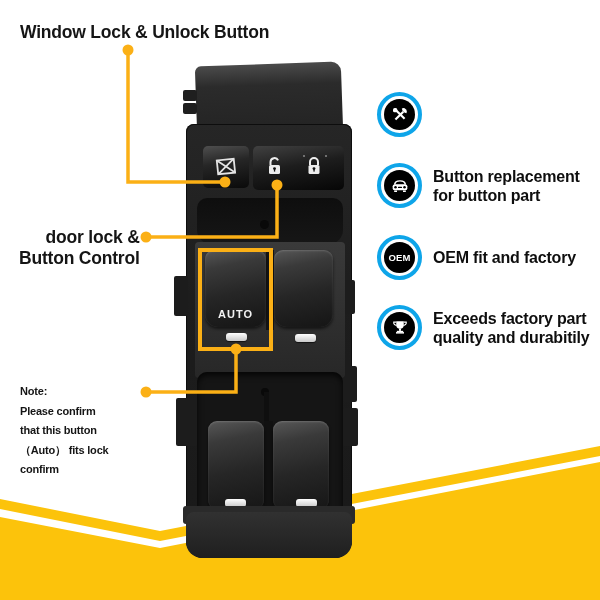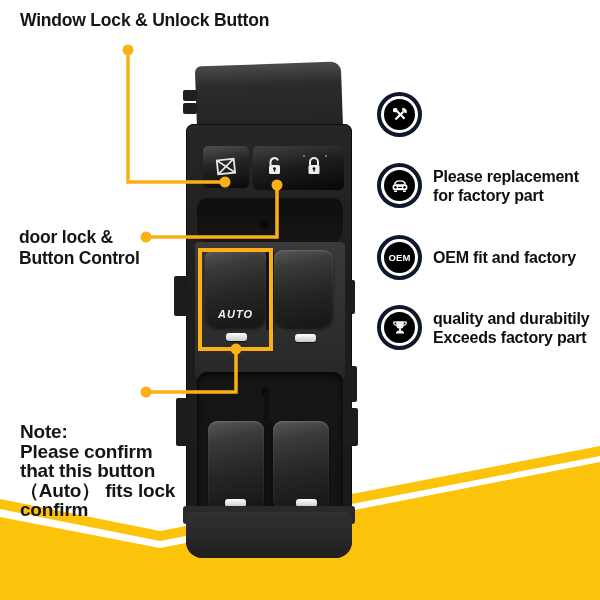--- a/index.html
+++ b/index.html
@@ -5,28 +5,28 @@
   html,body{margin:0;padding:0;background:#fff;}
   #canvas{
     position:relative;width:600px;height:600px;overflow:hidden;background:#ffffff;
     font-family:"Liberation Sans","DejaVu Sans",sans-serif;
   }
   svg{display:block}
   .abs{position:absolute;}
 
   
   .lbl{position:absolute;font-weight:700;color:#151515;letter-spacing:-0.2px;}
-  #label-window-lock{left:20px;top:10px;font-size:17.5px;white-space:nowrap;}
-  #label-door-lock{left:19px;top:227px;font-size:17.5px;line-height:21px;}
-  #label-note{left:20px;top:382px;font-size:19px;line-height:19.5px;margin-top:40px;}
+  #label-window-lock{left:20px;top:22px;font-size:17.5px;white-space:nowrap;}
+  #label-door-lock{left:19px;top:227px;font-size:17.5px;line-height:21px;text-align:right;}
+  #label-note{left:20px;top:382px;font-size:11px;line-height:19.5px;}
 
   
   .feature{position:absolute;left:377px;display:flex;align-items:center;gap:11px;}
   #feature-1{top:92px}#feature-2{top:163px}#feature-3{top:235px}#feature-4{top:305px}
-  .ring{width:45px;height:45px;border-radius:50%;background:#fff;border:4px solid #0f172a;
+  .ring{width:45px;height:45px;border-radius:50%;background:#fff;border:4px solid #0ea5e9;
         box-sizing:border-box;display:flex;align-items:center;justify-content:center;flex:0 0 auto;}
   .disc{width:31px;height:31px;border-radius:50%;background:#000;display:flex;
         align-items:center;justify-content:center;color:#fff;}
   .oem-txt{font-size:9.5px;font-weight:700;letter-spacing:0.2px;}
   .ftext{font-weight:700;font-size:16px;line-height:19px;color:#0e0e0e;letter-spacing:-0.2px;}
 
   
   #product *{position:absolute;box-sizing:border-box;}
   #top-plate{left:196px;top:64px;width:146px;height:70px;transform:rotate(-2deg);
     background:linear-gradient(180deg,#4b4b4b 0%,#2b2b2b 30%,#232323 100%);
@@ -52,21 +52,21 @@
   .led{width:2px;height:2px;border-radius:50%;background:#8a8a8a;}
   #led-1{left:50px;top:9px}#led-2{left:72px;top:9px}
   #upper-recess{left:197px;top:198px;width:146px;height:46px;
     background:linear-gradient(180deg,#0e0e0e,#161616);border-radius:10px 10px 14px 14px;}
   #screw-nub-1{left:260px;top:220px;width:9px;height:9px;border-radius:50%;background:#090909;}
   #mid-panel{left:195px;top:242px;width:150px;height:136px;
     background:linear-gradient(180deg,#3a3a3a,#272727);border-radius:4px;}
   .rocker{background:linear-gradient(168deg,#585858 0%,#3a3a3a 22%,#262626 55%,#151515 100%);
     border-radius:9px 9px 13px 13px;
     box-shadow:inset 0 1px 2px rgba(255,255,255,.16),0 2px 3px rgba(0,0,0,.55);}
-  #btn-front-left{left:205px;top:250px;width:61px;height:77px;font-style:italic;}
+  #btn-front-left{left:205px;top:250px;width:61px;height:77px;}
   #btn-front-right{left:274px;top:250px;width:59px;height:77px;}
   #front-divider{left:266px;top:250px;width:8px;height:80px;background:#141414;}
   #auto-label{left:0;right:0;bottom:7px;position:absolute;text-align:center;color:#f2f2f2;
     font-size:11px;font-weight:700;letter-spacing:1px;}
   .slot{width:21px;height:8px;border-radius:3px;
     background:linear-gradient(180deg,#ffffff,#c9c9c9);box-shadow:0 1px 1px rgba(0,0,0,.6);}
   #slot-fl{left:226px;top:333px;}#slot-fr{left:295px;top:334px;}
   #lower-recess{left:197px;top:372px;width:146px;height:144px;background:#151515;
     border-radius:10px;box-shadow:inset 0 3px 6px rgba(0,0,0,.8);}
   #screw-nub-2{left:261px;top:388px;width:8px;height:8px;border-radius:50%;background:#090909;}
@@ -203,22 +203,22 @@
             <rect x="3.2" y="10.2" width="17.6" height="7" rx="2.2" fill="#fff"></rect>
             <circle cx="6.6" cy="13.6" r="1.5" fill="#000"></circle>
             <circle cx="17.4" cy="13.6" r="1.5" fill="#000"></circle>
             <rect x="9.5" y="12.9" width="5" height="1.6" rx="0.8" fill="#000"></rect>
             <rect x="5" y="17.4" width="3.4" height="1.8" fill="#fff"></rect>
             <rect x="15.6" y="17.4" width="3.4" height="1.8" fill="#fff"></rect>
           </svg>
         </div>
       </div>
       <div class="ftext">
-        <div>Please replacement</div>
-        <div>for factory part</div>
+        <div>Button replacement</div>
+        <div>for button part</div>
       </div>
     </div>
 
     <div id="feature-3" class="feature">
       <div class="ring">
         <div class="disc">
           <span class="oem-txt">OEM</span>
         </div>
       </div>
       <div class="ftext">
@@ -233,19 +233,19 @@
             <path d="M7.5 4 h9 v4.5 a4.5 4.5 0 0 1 -9 0 Z" fill="#fff"></path>
             <path d="M7.5 5 H4.5 a3.2 3.2 0 0 0 3.4 3.8" fill="none" stroke="#fff" stroke-width="1.4"></path>
             <path d="M16.5 5 H19.5 a3.2 3.2 0 0 1 -3.4 3.8" fill="none" stroke="#fff" stroke-width="1.4"></path>
             <rect x="10.8" y="12.6" width="2.4" height="2.8" fill="#fff"></rect>
             <rect x="8.2" y="15.4" width="7.6" height="1.5" fill="#fff"></rect>
             <rect x="7.2" y="16.9" width="9.6" height="1.8" fill="#fff"></rect>
           </svg>
         </div>
       </div>
       <div class="ftext">
+        <div>Exceeds factory part</div>
         <div>quality and durabitily</div>
-        <div>Exceeds factory part</div>
       </div>
     </div>
 
   </div>
 </div>
 
 </body></html>

